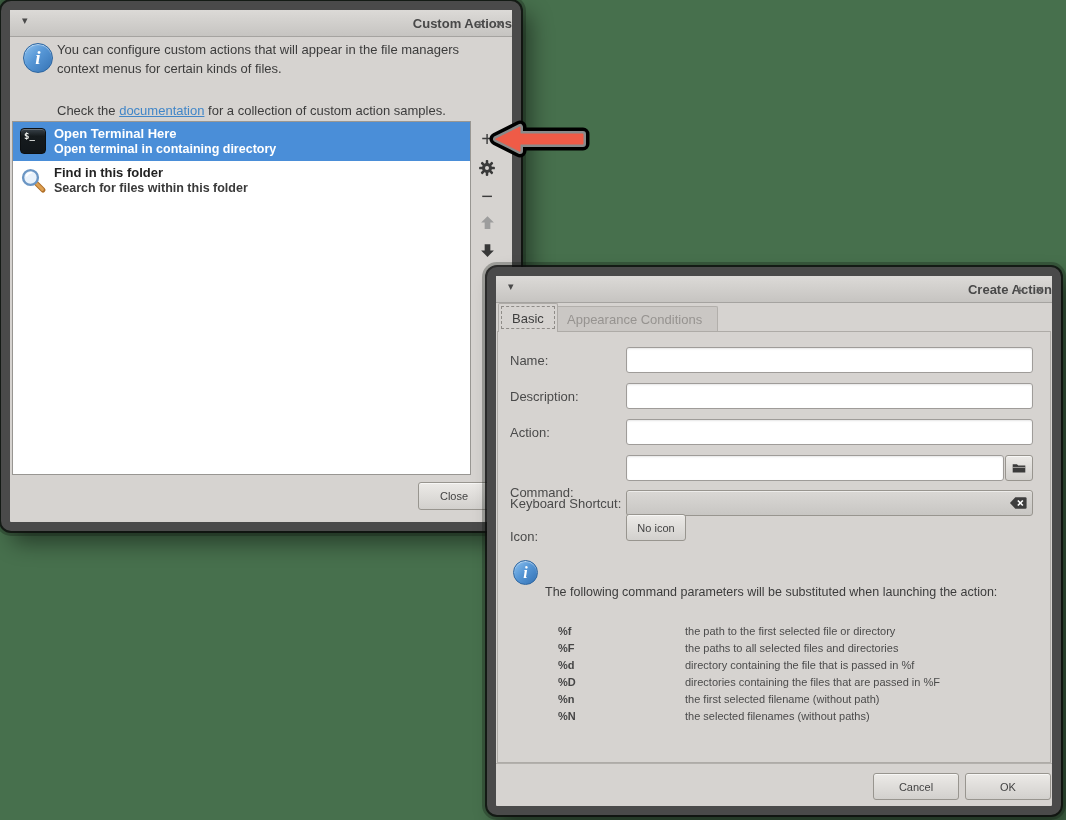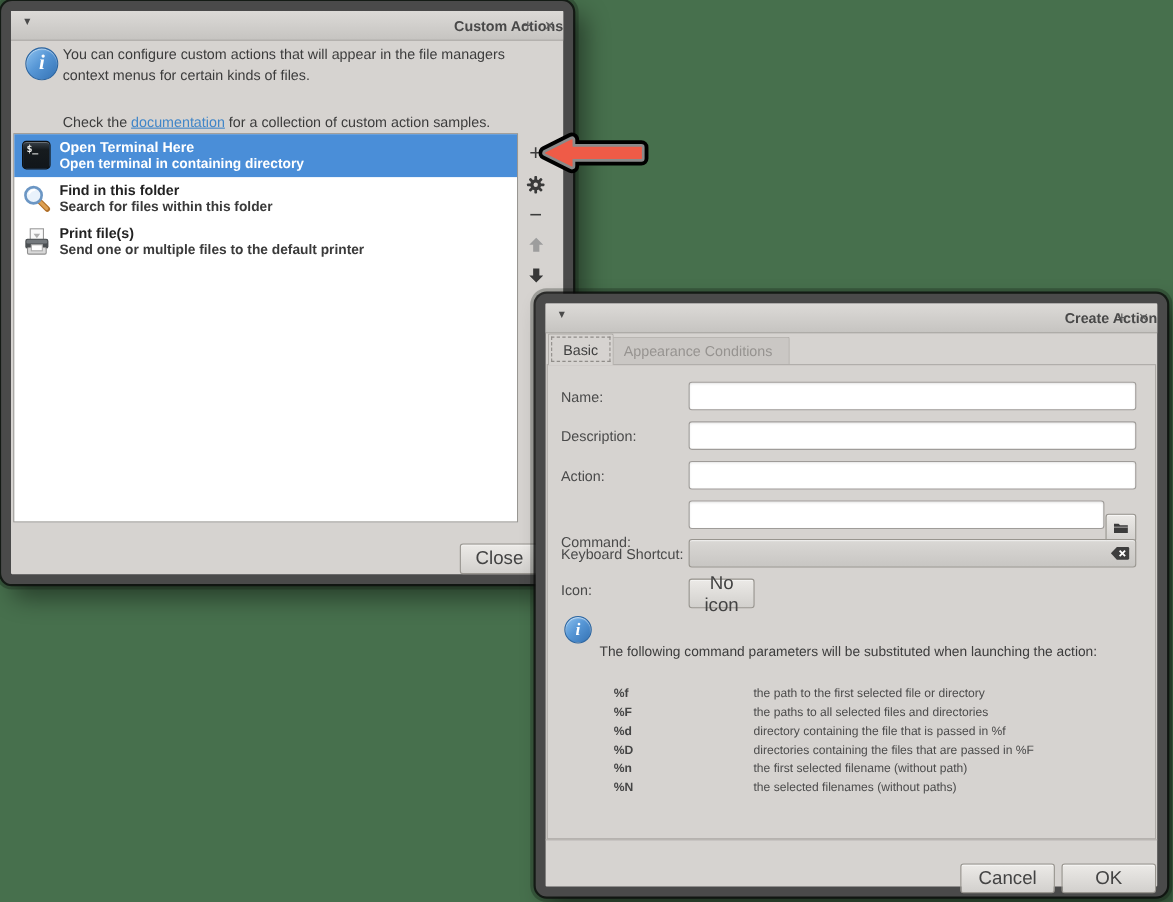--- a/index.html
+++ b/index.html
@@ -31,24 +31,23 @@
   .tb-title { flex:1; text-align:right; font-size:13px; font-weight:bold; color:#484848; }
   .tb-btns { position:absolute; right:8px; top:0; height:27px; display:flex; align-items:center; gap:11px; }
   .tb-btn { font-size:15px; color:#5c5c5c; line-height:1; cursor:default; }
 
   
   .btn {
     position:absolute;
     background:linear-gradient(#eceae7,#d2d0cd);
     border:1px solid #98958f;
     border-radius:3px;
-    font-size:17px; color:#434343;
+    font-size:11px; color:#434343;
     display:flex; align-items:center; justify-content:center;
     box-shadow:inset 0 1px 0 rgba(255,255,255,.6);
-    margin-top:12px;
   }
   .text-input {
     position:absolute;
     background:#fff;
     border:1px solid #9f9c99;
     border-radius:3px;
     box-shadow:inset 0 1px 2px rgba(0,0,0,.10);
     font-size:13px; color:#333; padding:0 6px;
     outline:none;
   }
@@ -173,36 +172,20 @@
               <circle cx="10.5" cy="10.5" r="7.4" fill="#e9f2fb" stroke="#6b96c4" stroke-width="2.4"></circle>
               <path d="M6.5 9 Q8 5.8 11.5 5.5" fill="none" stroke="#ffffff" stroke-width="1.6" stroke-linecap="round"></path>
             </svg>
           </div>
           <div class="row-text">
             <div class="row-title">Find in this folder</div>
             <div class="row-sub">Search for files within this folder</div>
           </div>
         </div>
 
-        <div class="action-row">
-          <div class="row-icon">
-            <svg width="27" height="27" viewBox="0 0 27 27">
-              <rect x="7.5" y="2" width="12" height="10" fill="#fafafa" stroke="#9a9a9a"></rect>
-              <polygon points="13.5,10.5 10.5,6.5 16.5,6.5" fill="#b0b0b0"></polygon>
-              <rect x="3" y="11" width="21" height="9" rx="2" fill="#4b4f52"></rect>
-              <rect x="4" y="12" width="19" height="3.4" rx="1.4" fill="#74797d"></rect>
-              <rect x="5" y="19" width="17" height="6" rx="1.2" fill="#d9d9d9" stroke="#8f8f8f"></rect>
-              <rect x="8.5" y="16.5" width="10" height="5.5" fill="#ffffff" stroke="#aaaaaa"></rect>
-            </svg>
-          </div>
-          <div class="row-text">
-            <div class="row-title">Print file(s)</div>
-            <div class="row-sub">Send one or multiple files to the default printer</div>
-          </div>
-        </div>
       </div>
 
       <div class="side-btn" style="top:118px;">
         <span class="glyph-plus">+</span>
       </div>
       <div class="side-btn" style="top:146px;">
         <svg width="20" height="20" viewBox="0 0 24 24">
           <g fill="#3a3a3a">
             <rect x="10.5" y="2.5" width="3" height="5" rx="1"></rect>
             <rect x="10.5" y="16.5" width="3" height="5" rx="1"></rect>

